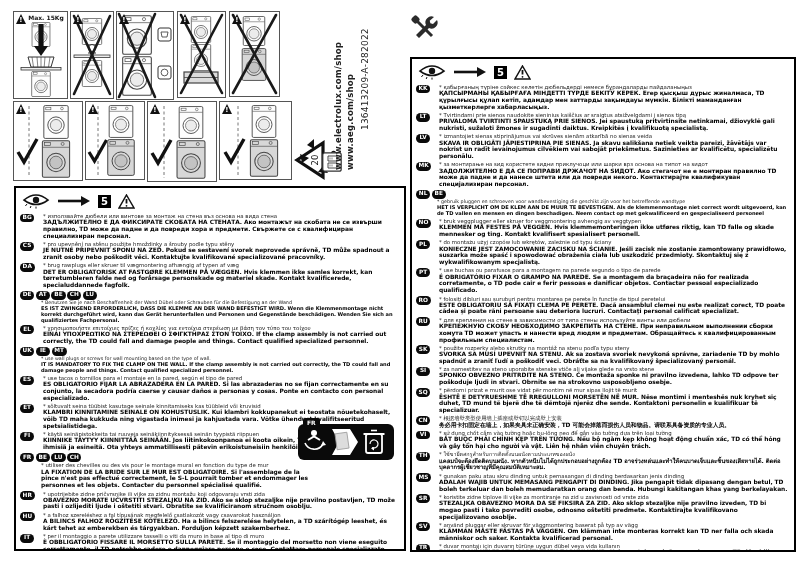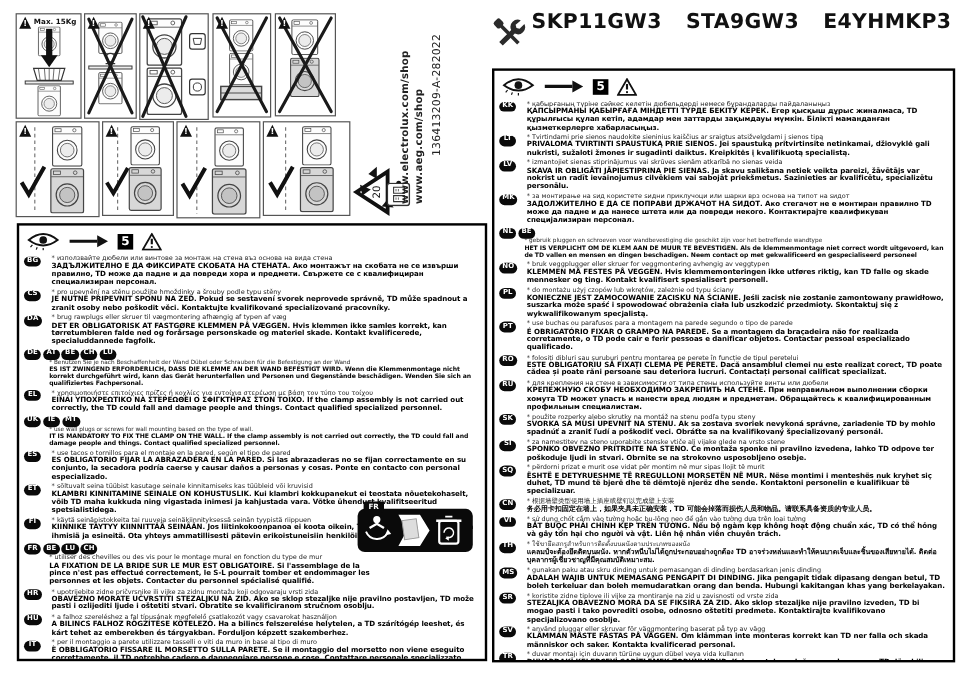--- a/index.html
+++ b/index.html
@@ -209,21 +209,20 @@
     <div class="vtext">www.aeg.com/shop</div>
   </div>
   <div class="vtext doccode">136413209-A-282022</div>
 
   <svg class="tools" width="30" height="32" viewBox="0 0 30 32">
     <path d="M24,5 a6,6 0 0 0 -8,8 L6,23 l3,3 10,-10 a6,6 0 0 0 8,-8 l-4,4 -2.6,-.7 -.7,-2.6 z" fill="#2b2b2b"></path>
     <line x1="6" y1="8" x2="22" y2="24" stroke="#2b2b2b" stroke-width="3"></line>
     <rect x="2" y="4" width="7" height="7" rx="2" transform="rotate(45 5.5 7.5)" fill="#2b2b2b"></rect>
   </svg>
   <div class="models">
-    <div>SKP11GW3 STA9GW3 E4YHMKP3</div>
   </div>
 
   <div class="lang-box" id="left-box">
     <div class="see-bar">
       <svg width="28" height="16" viewBox="0 0 28 16">
         <path d="M2,7 Q14,-3 26,7 Q14,16 2,7 Z" fill="none" stroke="#111" stroke-width="1.6"></path>
         <circle cx="14" cy="7" r="3.2" fill="#111"></circle>
         <path d="M5,11 l-1.6,2 M9,13 l-.8,2 M14,13.6 l0,2" stroke="#111" stroke-width="1"></path>
       </svg>
       <svg width="34" height="12" viewBox="0 0 34 12">

